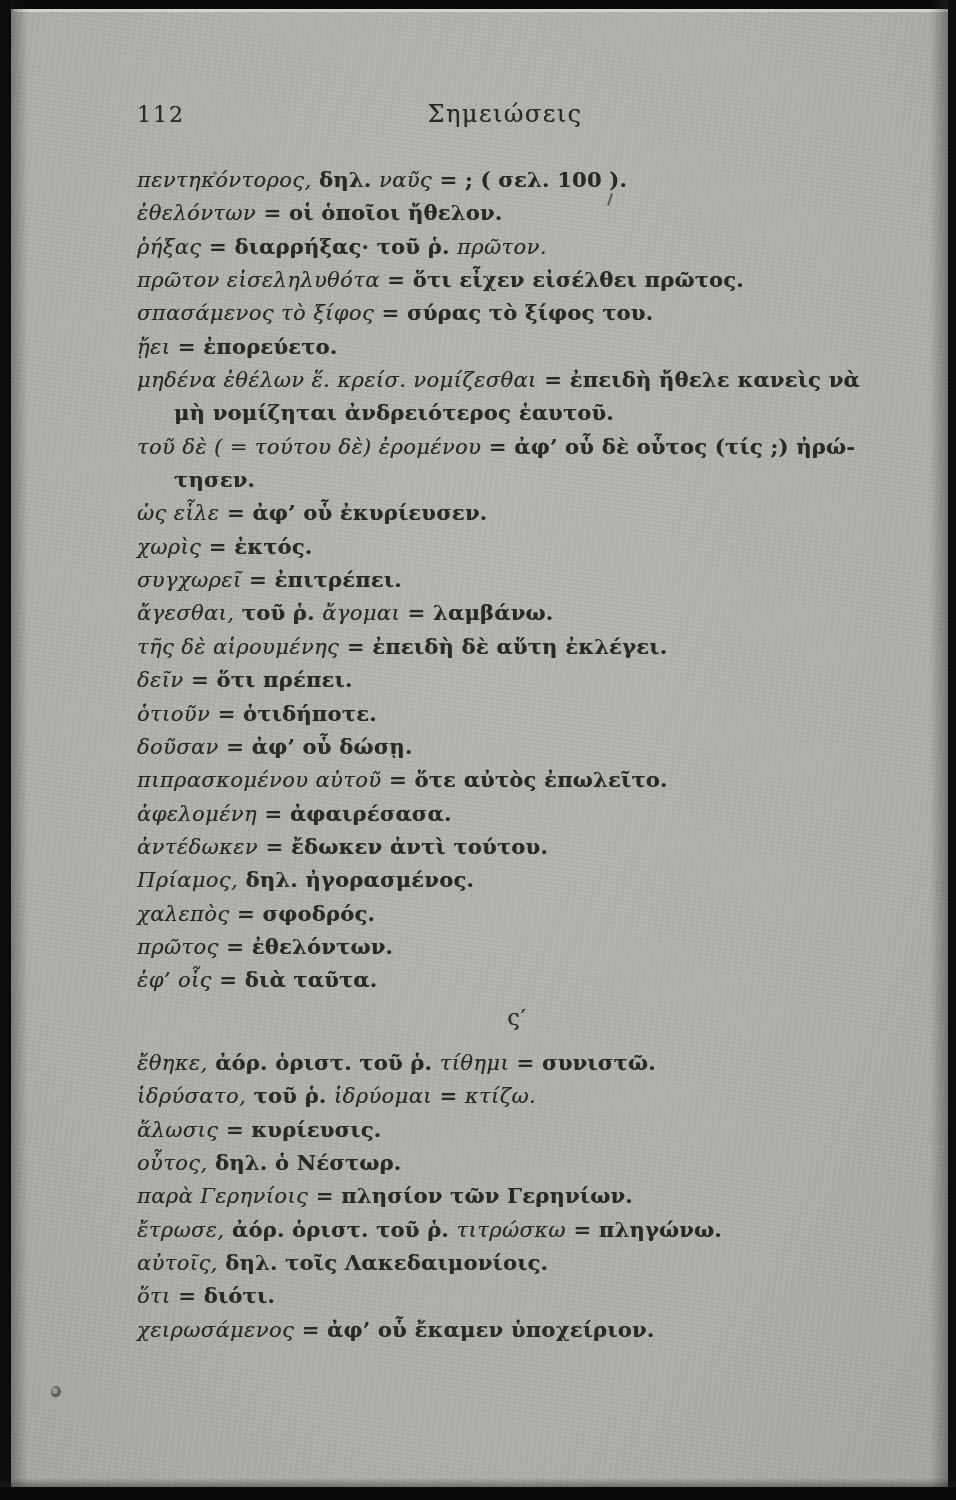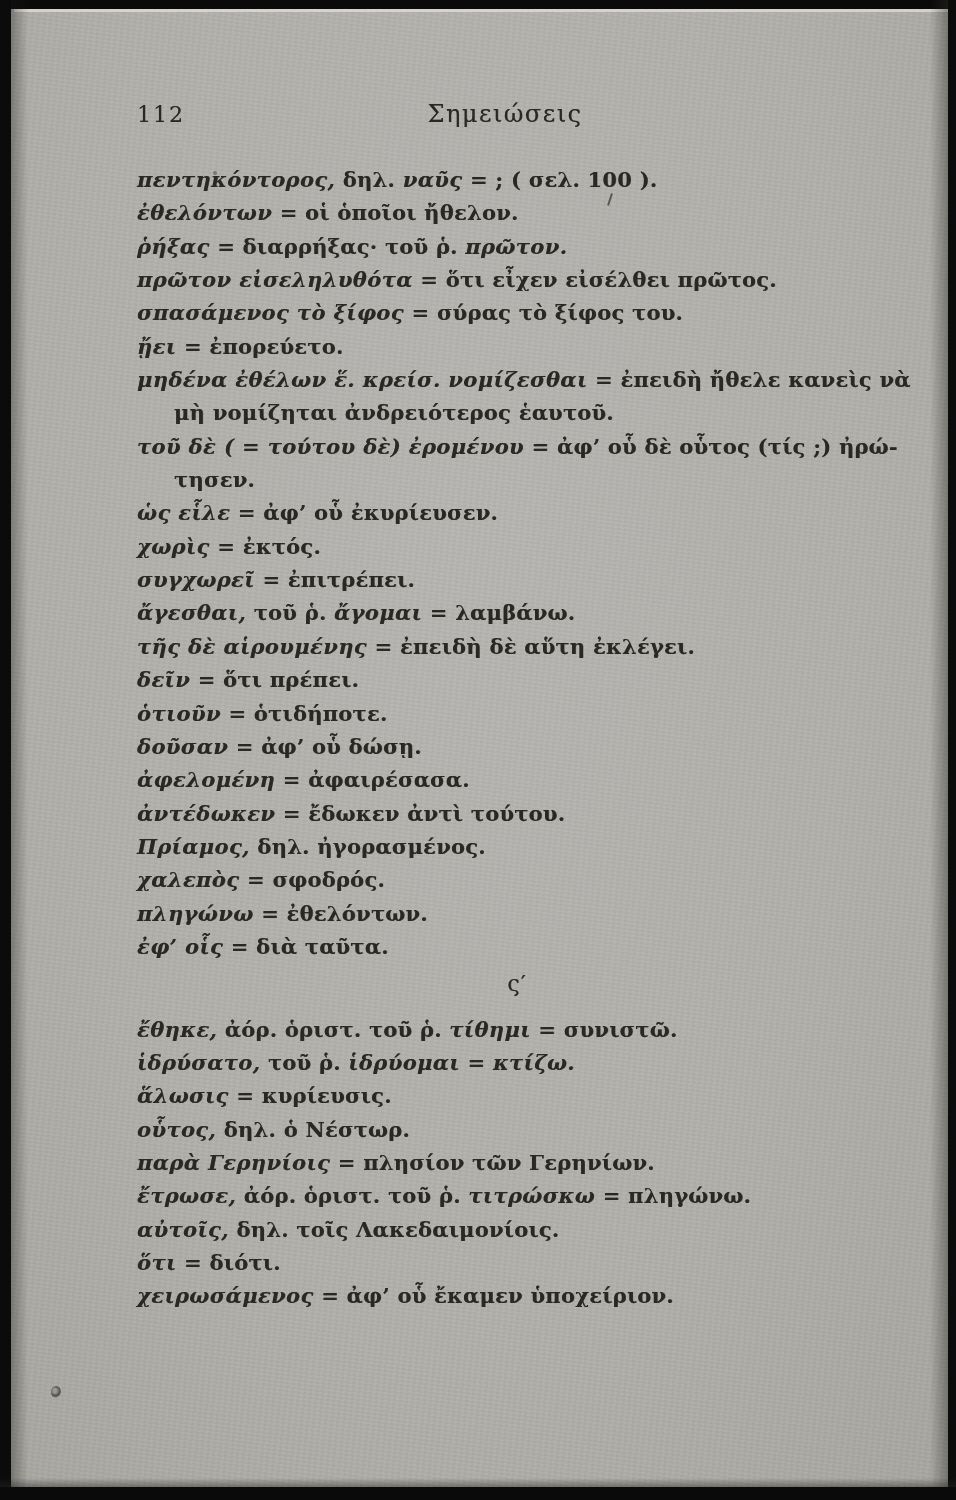--- a/index.html
+++ b/index.html
@@ -45,21 +45,21 @@
     position:absolute;left:137px;top:163px;width:760px;
     font-size:21px;
   }
   .line{
     height:33.35px;line-height:33.35px;
     white-space:nowrap;
     letter-spacing:0.25px;
     text-shadow:0.3px 0.3px 0.6px rgba(35,33,28,0.5);
   }
   .line.indent{padding-left:37px;}
-  .lemma{font-weight:700;font-style:italic;letter-spacing:0.4px;}
+  .lemma{font-weight:400;font-style:italic;letter-spacing:0.4px;}
   .gloss{font-weight:700;}
   .line.heading{
     text-align:center;font-size:22px;
     margin:4px 0 12px 0;
     letter-spacing:1px;
   }
 
   
   .speck-dot{
     position:absolute;left:51px;top:1386px;width:10px;height:12px;border-radius:50%;
@@ -103,25 +103,26 @@
       <div class="line"><span class="lemma">τοῦ δὲ ( = τούτου δὲ) ἐρομένου</span><span class="gloss"> = ἀφ’ οὗ δὲ οὗτος (τίς ;) ἠρώ-</span></div>
       <div class="line indent"><span class="gloss">τησεν.</span></div>
       <div class="line"><span class="lemma">ὡς εἷλε</span><span class="gloss"> = ἀφ’ οὗ ἐκυρίευσεν.</span></div>
       <div class="line"><span class="lemma">χωρὶς</span><span class="gloss"> = ἐκτός.</span></div>
       <div class="line"><span class="lemma">συγχωρεῖ</span><span class="gloss"> = ἐπιτρέπει.</span></div>
       <div class="line"><span class="lemma">ἄγεσθαι,</span><span class="gloss"> τοῦ ῥ. </span><span class="lemma">ἄγομαι</span><span class="gloss"> = λαμβάνω.</span></div>
       <div class="line"><span class="lemma">τῆς δὲ αἱρουμένης</span><span class="gloss"> = ἐπειδὴ δὲ αὕτη ἐκλέγει.</span></div>
       <div class="line"><span class="lemma">δεῖν</span><span class="gloss"> = ὅτι πρέπει.</span></div>
       <div class="line"><span class="lemma">ὁτιοῦν</span><span class="gloss"> = ὁτιδήποτε.</span></div>
       <div class="line"><span class="lemma">δοῦσαν</span><span class="gloss"> = ἀφ’ οὗ δώσῃ.</span></div>
+      <div class="line"><span class="lemma">πιπρασκομένου αὐτοῦ</span><span class="gloss"> = ὅτε αὐτὸς ἐπωλεῖτο.</span></div>
       <div class="line"><span class="lemma">ἀφελομένη</span><span class="gloss"> = ἀφαιρέσασα.</span></div>
       <div class="line"><span class="lemma">ἀντέδωκεν</span><span class="gloss"> = ἔδωκεν ἀντὶ τούτου.</span></div>
       <div class="line"><span class="lemma">Πρίαμος,</span><span class="gloss"> δηλ. ἠγορασμένος.</span></div>
       <div class="line"><span class="lemma">χαλεπὸς</span><span class="gloss"> = σφοδρός.</span></div>
-      <div class="line"><span class="lemma">πληγώνω</span><span class="gloss"> = ἐθελόντων.</span></div>
+      <div class="line"><span class="lemma">πρῶτος</span><span class="gloss"> = ἐθελόντων.</span></div>
       <div class="line"><span class="lemma">ἐφ’ οἷς</span><span class="gloss"> = διὰ ταῦτα.</span></div>
       <div class="line heading">ς′</div>
       <div class="line"><span class="lemma">ἔθηκε,</span><span class="gloss"> ἀόρ. ὁριστ. τοῦ ῥ. </span><span class="lemma">τίθημι</span><span class="gloss"> = συνιστῶ.</span></div>
       <div class="line"><span class="lemma">ἱδρύσατο,</span><span class="gloss"> τοῦ ῥ. </span><span class="lemma">ἱδρύομαι</span><span class="gloss"> = </span><span class="lemma">κτίζω.</span></div>
       <div class="line"><span class="lemma">ἅλωσις</span><span class="gloss"> = κυρίευσις.</span></div>
       <div class="line"><span class="lemma">οὗτος,</span><span class="gloss"> δηλ. ὁ Νέστωρ.</span></div>
       <div class="line"><span class="lemma">παρὰ Γερηνίοις</span><span class="gloss"> = πλησίον τῶν Γερηνίων.</span></div>
       <div class="line"><span class="lemma">ἔτρωσε,</span><span class="gloss"> ἀόρ. ὁριστ. τοῦ ῥ. </span><span class="lemma">τιτρώσκω</span><span class="gloss"> = πληγώνω.</span></div>
       <div class="line"><span class="lemma">αὐτοῖς,</span><span class="gloss"> δηλ. τοῖς Λακεδαιμονίοις.</span></div>
       <div class="line"><span class="lemma">ὅτι</span><span class="gloss"> = διότι.</span></div>

